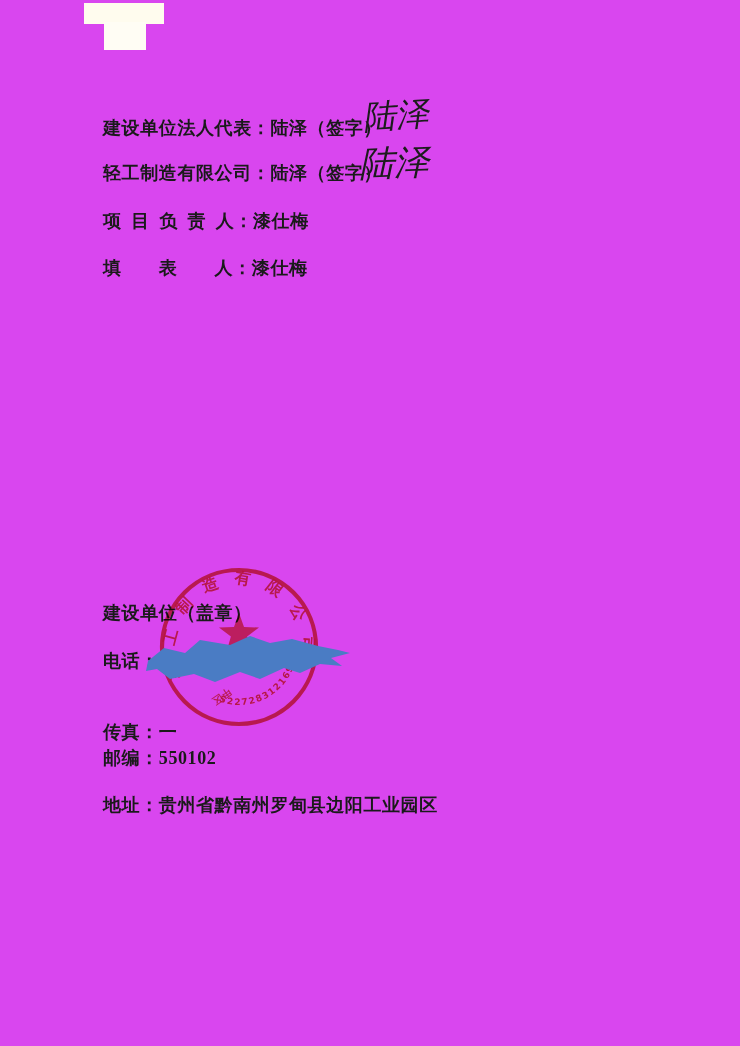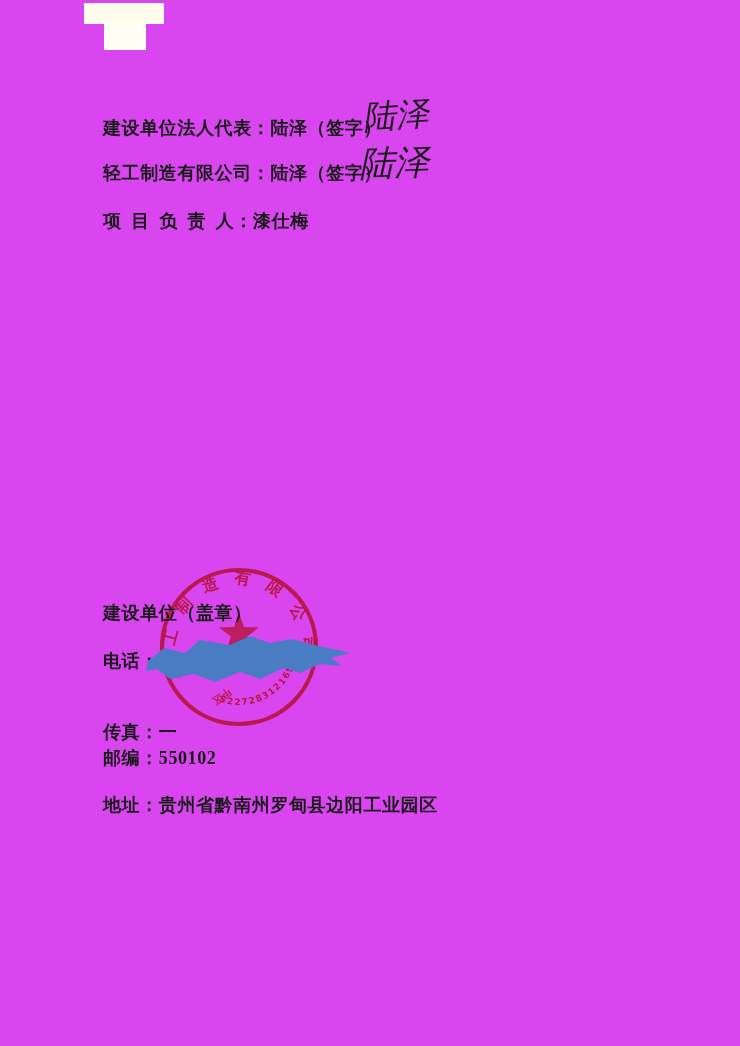--- a/index.html
+++ b/index.html
@@ -62,20 +62,21 @@
 <body>
 
 <div class="page">
 
   <div class="artifact-a"></div>
   <div class="artifact-b"></div>
 
   <div class="doc-line l1">建设单位法人代表：陆泽（签字）</div>
   <div class="doc-line l2">轻工制造有限公司：陆泽（签字）</div>
   <div class="doc-line l3">项 目 负 责 人：漆仕梅</div>
+  <div class="doc-line l4">填　　表　　人：漆仕梅</div>
 
   <div class="signature sig1">陆泽</div>
   <div class="signature sig2">陆泽</div>
 
   <div class="doc-line l-seal">建设单位（盖章）</div>
   <div class="doc-line l-phone">电话：</div>
   <div class="doc-line l-fax">传真：一</div>
   <div class="doc-line l-post">邮编：550102</div>
   <div class="doc-line l-addr">地址：贵州省黔南州罗甸县边阳工业园区</div>
 

